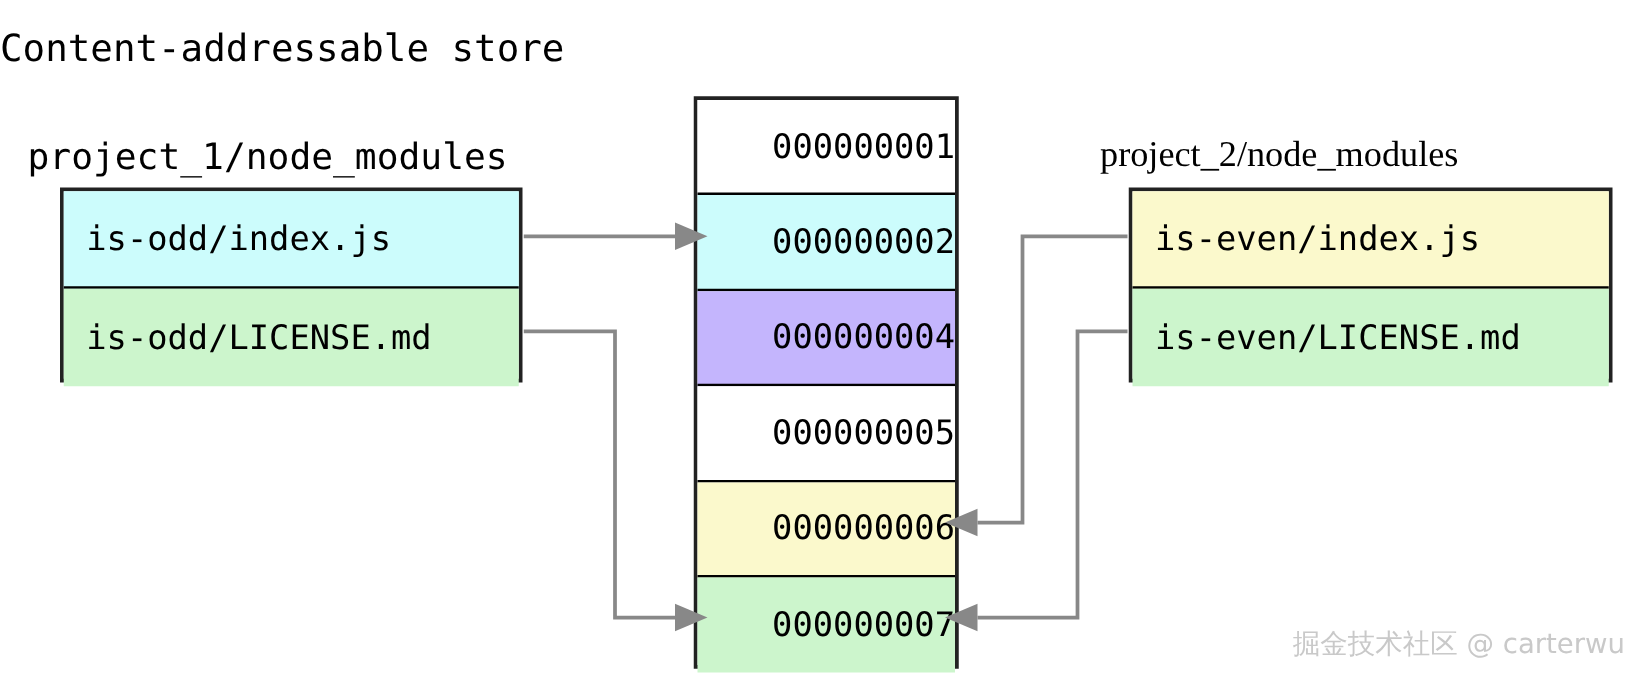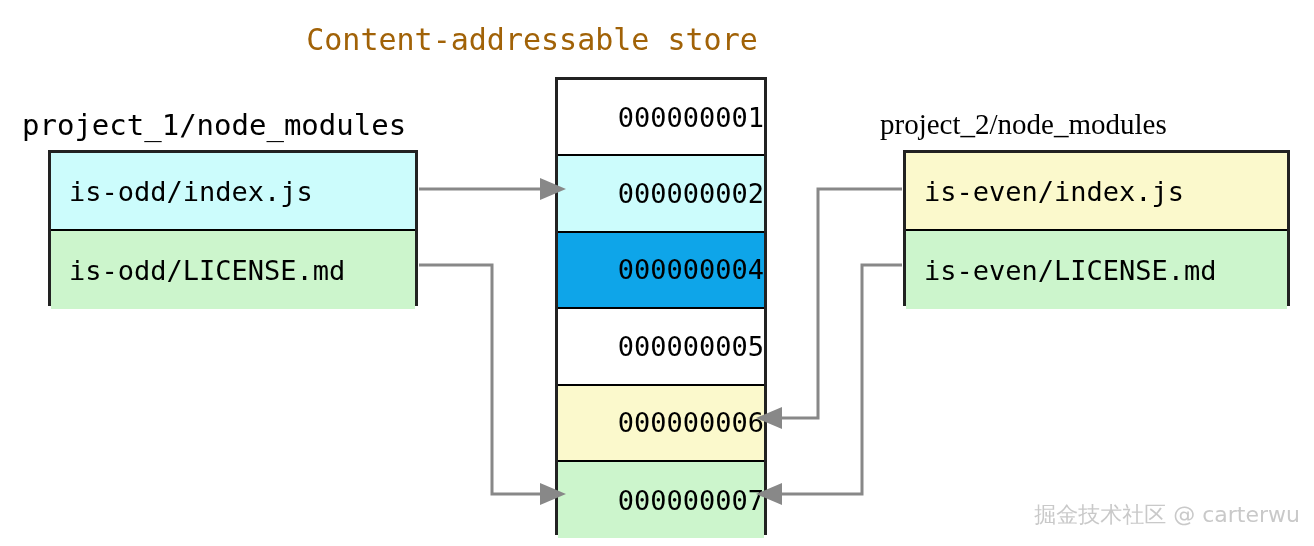--- a/index.html
+++ b/index.html
@@ -15,24 +15,24 @@
     width: 1314px;
     height: 546px;
     background: #ffffff;
     overflow: hidden;
   }
   .title {
     position: absolute;
     left: 0;
     top: 22px;
     width: 1064px;
-    text-align: center;
+    text-align: left;
     font-size: 30px;
     letter-spacing: 0px;
-    color: #a16207;
+    color: #000000;
     font-family: "DejaVu Sans Mono", "Liberation Mono", monospace;
   }
   .grp-label {
     position: absolute;
     font-size: 29px;
     color: #000000;
     white-space: nowrap;
     font-family: "DejaVu Sans Mono", "Liberation Mono", monospace;
   }
   #label-left  { left: 22px;  top: 108px; }
@@ -126,21 +126,21 @@
     </div>
   </div>
 
   <div class="stack" id="store">
     <div class="cellrow" style="background:#ffffff">
       <span>000000001</span>
     </div>
     <div class="cellrow" style="background:#ccfcfc">
       <span>000000002</span>
     </div>
-    <div class="cellrow" style="background:#0ea5e9">
+    <div class="cellrow" style="background:#c4b5fd">
       <span>000000004</span>
     </div>
     <div class="cellrow" style="background:#ffffff">
       <span>000000005</span>
     </div>
     <div class="cellrow" style="background:#fbf9cc">
       <span>000000006</span>
     </div>
     <div class="cellrow" style="background:#ccf5cc">
       <span>000000007</span>

